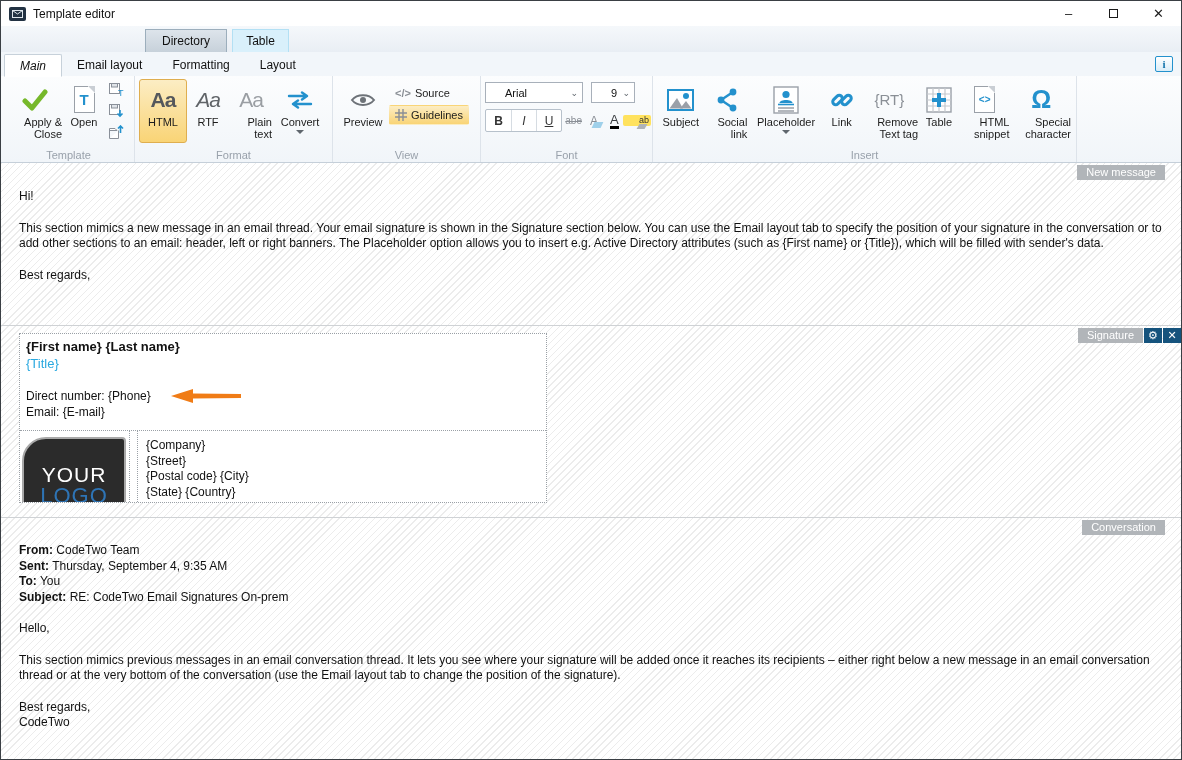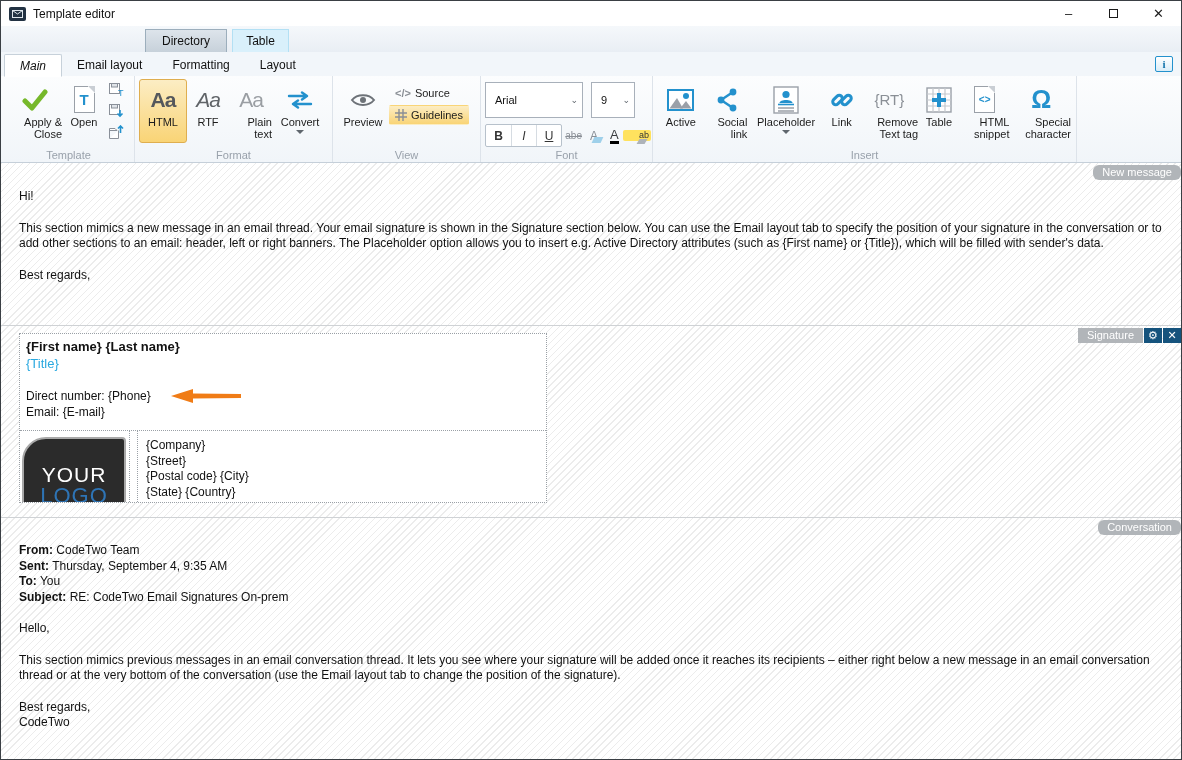--- a/index.html
+++ b/index.html
@@ -38,36 +38,36 @@
   .aa.b { font-weight:bold; color:#55585c; }
   .aa.i { font-style:italic; }
   .aa.l { color:#9a9ea3; }
   .drop-caret { width:0; height:0; border:4px solid transparent; border-top-color:#5f666d; margin-top:2px; }
   .stackcol { display:flex; flex-direction:column; gap:4px; padding:2px 2px 0 2px; }
   .minibtn { width:18px; height:17px; display:flex; align-items:center; justify-content:center; }
   .doc-icon { width:21px; height:27px; border:1px solid #9aa0a8; background:#fff; position:relative; display:flex; align-items:center; justify-content:center; }
   .doc-fold { position:absolute; top:-1px; right:-1px; width:0; height:0; border-left:7px solid #c9ced4; border-top:7px solid #fff; transform:rotate(180deg); }
   .smallbtn { display:flex; align-items:center; gap:4px; font-size:11px; color:#1c1c1c; padding:2px 5px; border:1px solid transparent; border-radius:2px; height:20px; }
   .viewcol { display:flex; flex-direction:column; gap:2px; padding-top:4px; }
-  .combo { height:36px; border:1px solid #a8b0ba; background:#fff; display:flex; align-items:center; font-size:11px; color:#111; padding-left:9px; }
+  .combo { height:21px; border:1px solid #a8b0ba; background:#fff; display:flex; align-items:center; font-size:11px; color:#111; padding-left:19px; }
   .combo .chev { margin-left:auto; padding:0 4px; color:#5f666d; font-size:9px; }
   .fontrow2 { display:flex; align-items:center; margin-top:6px; gap:3px; }
   .biu { display:flex; border:1px solid #b7c1cb; border-radius:2px; background:#fff; }
   .biu span { width:25px; height:21px; display:flex; align-items:center; justify-content:center; font-size:12px; color:#333; }
   .biu span + span { border-left:1px solid #d6dce2; }
   .ff-ico { width:22px; height:21px; display:flex; align-items:center; justify-content:center; position:relative; }
 
   
   .editor { height:596px; background-color:#fff; background-image:repeating-linear-gradient(135deg,#ececec 0 1px,transparent 1px 5px); position:relative; font-size:12px; color:#111; }
   .section { position:relative; }
   .sec-newmsg { height:162px; }
   .sec-signature { height:192px; border-top:1px solid #cfd2d5; }
   .sec-conversation { height:242px; border-top:1px solid #cfd2d5; }
   .sec-tag { position:absolute; top:2px; background:#b1b5b9; color:#fff; font-size:11px; padding:1px 9px 2px 9px; }
-  .tag-right { right:0;border-radius:6px; }
+  .tag-right { right:16px; }
   .sig-tools { position:absolute; top:2px; right:0; display:flex; align-items:stretch; }
   .sig-tools .sec-tag { position:static; }
   .tagbtn { width:18px; margin-left:1px; background:#15537d; color:#fff; font-size:11px; display:flex; align-items:center; justify-content:center; }
   .nm-body { padding:26px 18px 0 18px; line-height:15.5px; }
   .para-gap { margin-top:16px; }
   .conv-body { padding:25px 18px 0 18px; line-height:15.5px; }
   .hline b { font-weight:bold; }
 
   .sig-box { position:absolute; left:18px; top:7px; width:528px; height:170px; background:#fff; border:1px dotted #9aa0a6; display:flex; flex-direction:column; }
   .sig-top { padding:4px 6px; flex:1; }
@@ -261,21 +261,21 @@
     <div class="rgroup" style="width:424px;">
       <div class="bigbtn" style="width:48px;">
         <div class="icn">
           <svg width="27" height="22" viewBox="0 0 27 22">
               <rect x="1" y="1" width="25" height="20" fill="#fff" stroke="#2391cd" stroke-width="2"></rect>
               <circle cx="19" cy="7" r="3" fill="#2391cd"></circle>
               <path d="M2.5 19.5 L10 9 L16 19.5 Z" fill="#9aa0a8"></path>
               <path d="M13 19.5 L19 12 L24.5 19.5 Z" fill="#9aa0a8"></path>
             </svg>
         </div>
-        <div class="lbl">Active</div>
+        <div class="lbl">Subject</div>
       </div>
       <div class="bigbtn" style="width:44px;">
         <div class="icn">
           <svg width="24" height="24" viewBox="0 0 24 24">
               <path d="M6 12 L18 4 M6 12 L18 20" stroke="#2391cd" stroke-width="2.4"></path>
               <circle cx="18" cy="4" r="3.4" fill="#2391cd"></circle>
               <circle cx="18" cy="20" r="3.4" fill="#2391cd"></circle>
               <circle cx="6" cy="12" r="3.4" fill="#2391cd"></circle>
             </svg>
         </div>

